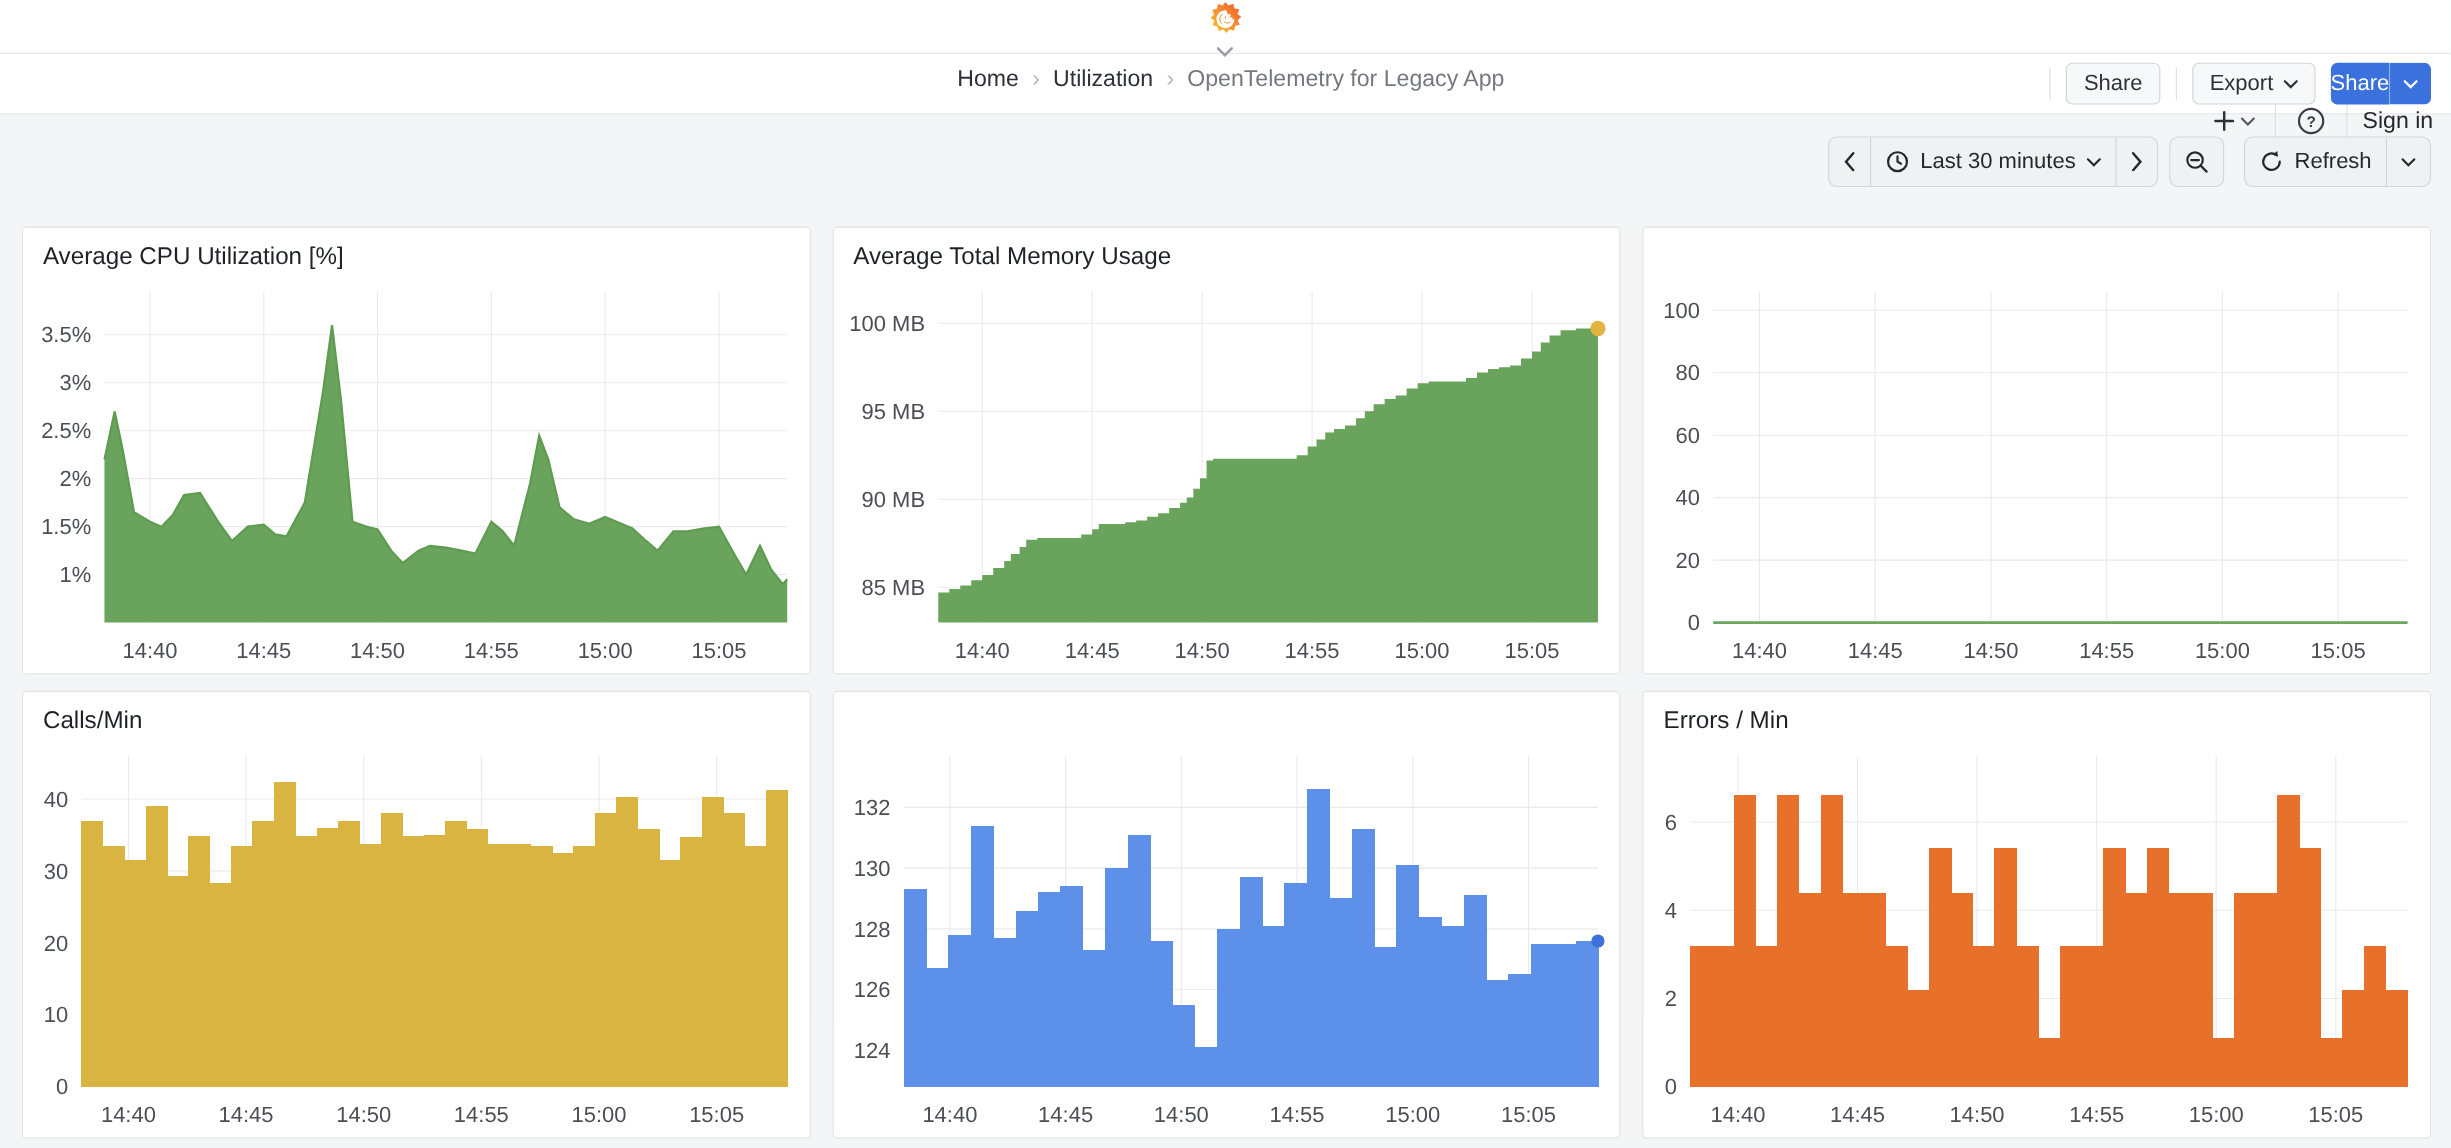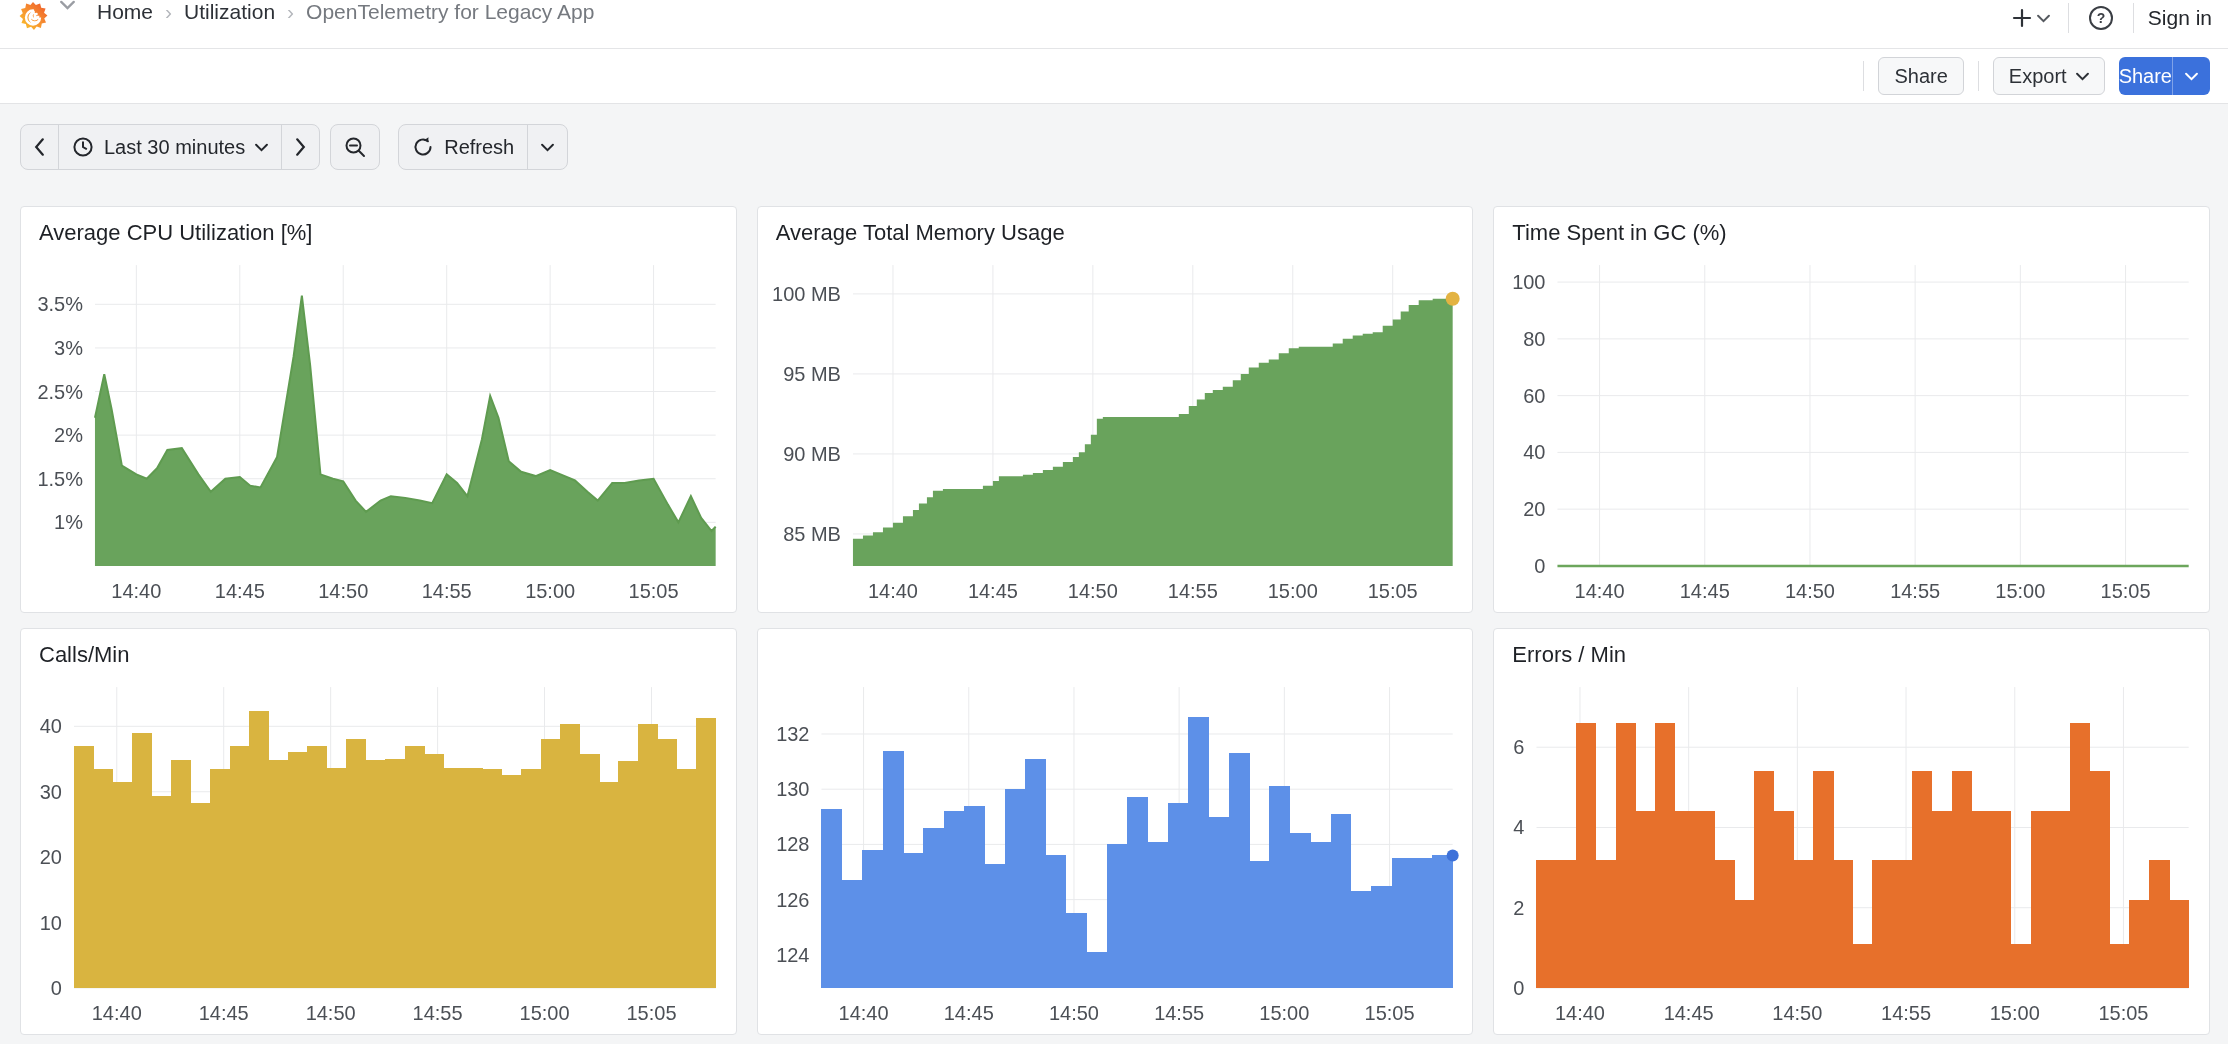--- a/index.html
+++ b/index.html
@@ -6,21 +6,21 @@
   html,body { margin:0; padding:0; }
   body {
     width:2228px; height:1044px; overflow:hidden;
     background:#F4F5F6;
     font-family:"Liberation Sans", sans-serif;
     color:#24272C;
   }
   
   .navbar {
     height:49px; background:#FFFFFF; border-bottom:1px solid #E4E5E7;
-    display:flex; align-items:flex-start; padding:0 16px; gap:8px;
+    display:flex; align-items:center; padding:0 16px; gap:8px;flex-direction:column;
   }
   .logo { width:34px; height:34px; display:flex; align-items:center; cursor:pointer; }
   .logo-caret { color:#9A9DA3; margin:0 4px 0 2px; display:flex; }
   .breadcrumb { display:flex; align-items:center; gap:12px; font-size:21px; margin-left:10px; }
   .crumb { color:#2D3137; cursor:pointer; }
   .crumb-sep { color:#B4B7BC; font-size:21px; }
   .crumb-current { color:#75797F; }
   .nav-right { margin-left:auto; display:flex; align-items:center; gap:14px; }
   .searchbox {
     width:480px; height:40px; border:1px solid #D2D4D8; border-radius:8px;
@@ -50,21 +50,21 @@
     height:38px; background:#3B71DC; color:#FFFFFF; border:none; border-radius:6px 0 0 6px;
     font-size:20px; font-weight:500; display:flex; align-items:center; padding:0 0; cursor:pointer;
   }
   .btn-share-caret {
     height:38px; width:38px; background:#3B71DC; color:#FFFFFF; border:none;
     border-left:1px solid rgba(255,255,255,0.35); border-radius:0 6px 6px 0;
     display:flex; align-items:center; justify-content:center; cursor:pointer;
   }
   
   .content { padding:20px 18px 0 20px; }
-  .timebar { display:flex; align-items:center; gap:10px; }
+  .timebar { display:flex; justify-content:flex-end; align-items:center; gap:10px; }
   .tc-group { display:flex; background:#F0F1F3; border:1px solid #D3D5D9; border-radius:8px; overflow:hidden; }
   .tc-seg {
     display:flex; align-items:center; justify-content:center; padding:0 13px; height:44px;
     border-left:1px solid #D3D5D9; font-size:20px; font-weight:500; color:#24272C; gap:10px; cursor:pointer;
   }
   .tc-seg:first-child { border-left:none; }
   .tc-single {
     display:flex; align-items:center; justify-content:center; height:46px; padding:0 12px;
     background:#F0F1F3; border:1px solid #D3D5D9; border-radius:8px; cursor:pointer;
   }
@@ -259,21 +259,20 @@
             <line x1="527" y1="12" x2="527" y2="313" stroke="#E9EAEC" stroke-width="1"></line>
             <text x="527" y="345" text-anchor="middle" font-size="20" fill="#4B4F55" font-family="&quot;Liberation Sans&quot;, sans-serif">15:00</text>
             <line x1="627" y1="12" x2="627" y2="313" stroke="#E9EAEC" stroke-width="1"></line>
             <text x="627" y="345" text-anchor="middle" font-size="20" fill="#4B4F55" font-family="&quot;Liberation Sans&quot;, sans-serif">15:05</text>
             <path d="M87 313 L87 285.8 L97.0 285.8 L97.0 282.6 L107.0 282.6 L107.0 279.4 L117.0 279.4 L117.0 274.6 L127.0 274.6 L127.0 269.8 L137.0 269.8 L137.0 263.4 L147.0 263.4 L147.0 257.0 L153.0 257.0 L153.0 250.6 L161.0 250.6 L161.0 244.2 L167.0 244.2 L167.0 237.7 L177.0 237.7 L177.0 236.1 L207.0 236.1 L207.0 236.1 L217.0 236.1 L217.0 232.9 L227.0 232.9 L227.0 228.1 L233.0 228.1 L233.0 223.3 L247.0 223.3 L247.0 223.3 L257.0 223.3 L257.0 221.7 L267.0 221.7 L267.0 220.1 L277.0 220.1 L277.0 216.9 L287.0 216.9 L287.0 213.7 L297.0 213.7 L297.0 208.9 L307.0 208.9 L307.0 204.1 L313.0 204.1 L313.0 199.3 L319.0 199.3 L319.0 191.3 L325.0 191.3 L325.0 181.7 L331.0 181.7 L331.0 165.7 L337.0 165.7 L337.0 164.1 L407.0 164.1 L407.0 164.1 L413.0 164.1 L413.0 160.9 L423.0 160.9 L423.0 152.9 L431.0 152.9 L431.0 146.5 L439.0 146.5 L439.0 140.1 L447.0 140.1 L447.0 136.9 L457.0 136.9 L457.0 133.7 L467.0 133.7 L467.0 127.3 L475.0 127.3 L475.0 120.9 L483.0 120.9 L483.0 114.5 L493.0 114.5 L493.0 109.7 L503.0 109.7 L503.0 106.5 L513.0 106.5 L513.0 100.1 L523.0 100.1 L523.0 95.3 L533.0 95.3 L533.0 93.7 L557.0 93.7 L557.0 93.7 L567.0 93.7 L567.0 90.5 L577.0 90.5 L577.0 85.6 L587.0 85.6 L587.0 82.4 L597.0 82.4 L597.0 80.8 L607.0 80.8 L607.0 79.2 L617.0 79.2 L617.0 72.8 L627.0 72.8 L627.0 66.4 L635.0 66.4 L635.0 58.4 L643.0 58.4 L643.0 52.0 L653.0 52.0 L653.0 47.2 L667.0 47.2 L667.0 45.6 L687.0 45.6 L687.0 45.6 L687 45.6 L687 313 Z" fill="#69A35C"></path>
             <circle cx="687" cy="45.62234042553184" r="7" fill="#E3B342"></circle>
           </svg>
         </div>
     </div>
     <div class="panel">
-      <h2 class="panel-title">Time Spent in GC (%)</h2>
       <div class="chart-wrap">
           <svg viewBox="0 0 697 353">
             <line x1="55.5" y1="313" x2="687" y2="313" stroke="#E9EAEC" stroke-width="1"></line>
             <text x="43.5" y="320" text-anchor="end" font-size="20" fill="#4B4F55" font-family="&quot;Liberation Sans&quot;, sans-serif">0</text>
             <line x1="55.5" y1="256.20754716981133" x2="687" y2="256.20754716981133" stroke="#E9EAEC" stroke-width="1"></line>
             <text x="43.5" y="263.20754716981133" text-anchor="end" font-size="20" fill="#4B4F55" font-family="&quot;Liberation Sans&quot;, sans-serif">20</text>
             <line x1="55.5" y1="199.41509433962264" x2="687" y2="199.41509433962264" stroke="#E9EAEC" stroke-width="1"></line>
             <text x="43.5" y="206.41509433962264" text-anchor="end" font-size="20" fill="#4B4F55" font-family="&quot;Liberation Sans&quot;, sans-serif">40</text>
             <line x1="55.5" y1="142.62264150943398" x2="687" y2="142.62264150943398" stroke="#E9EAEC" stroke-width="1"></line>
             <text x="43.5" y="149.62264150943398" text-anchor="end" font-size="20" fill="#4B4F55" font-family="&quot;Liberation Sans&quot;, sans-serif">60</text>

